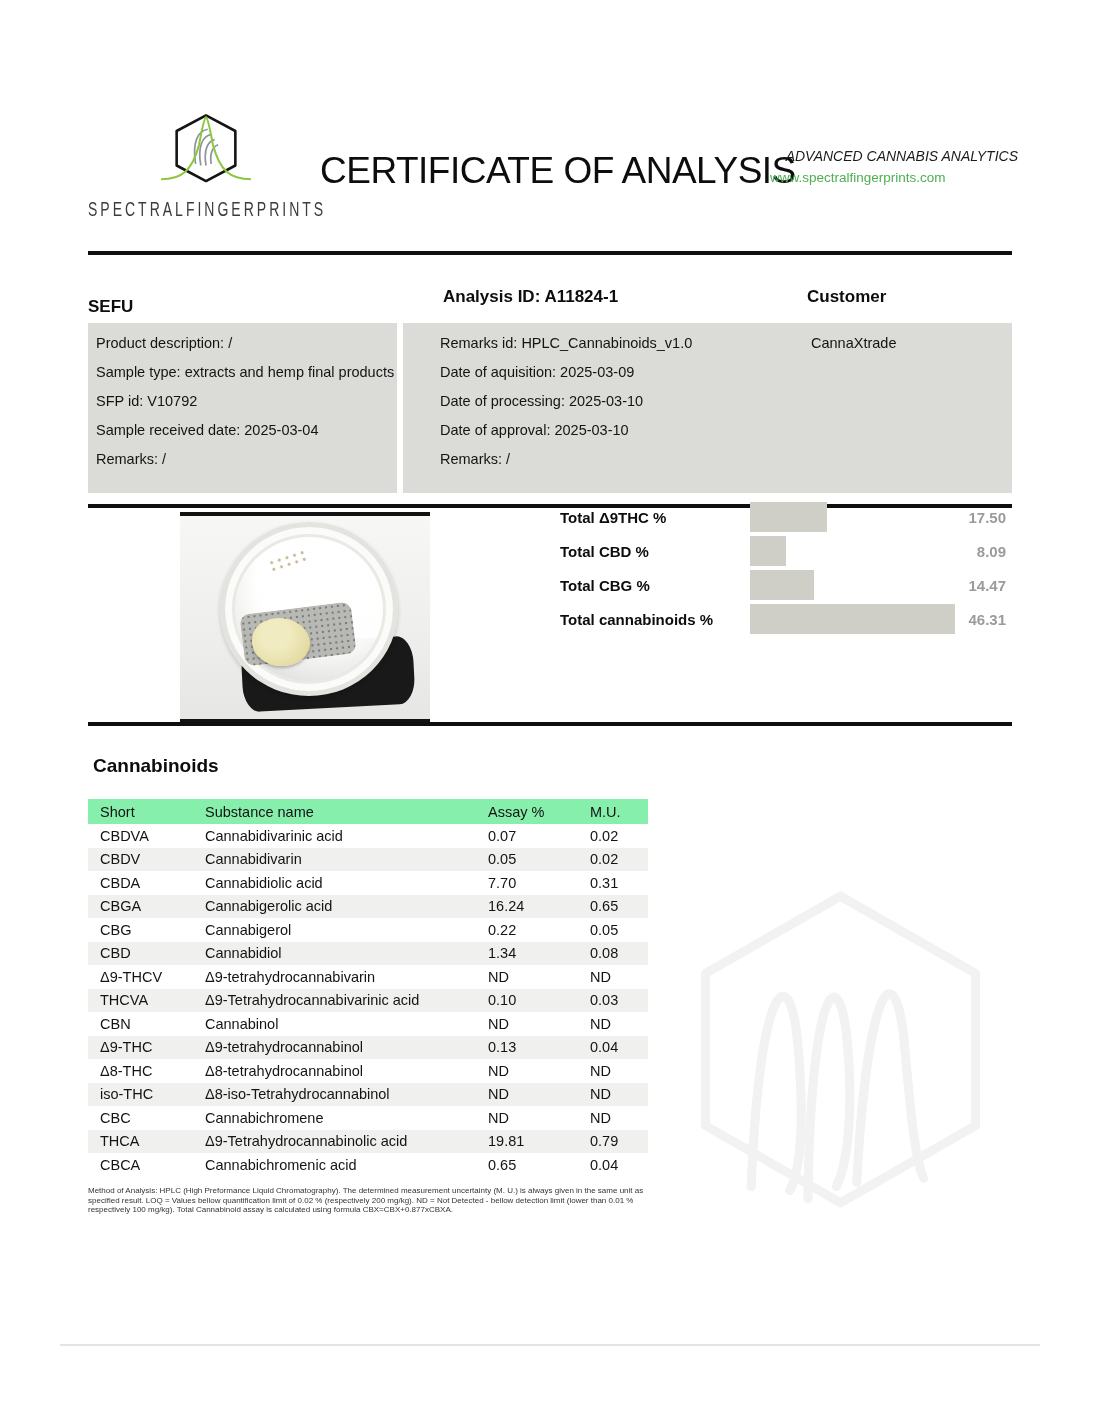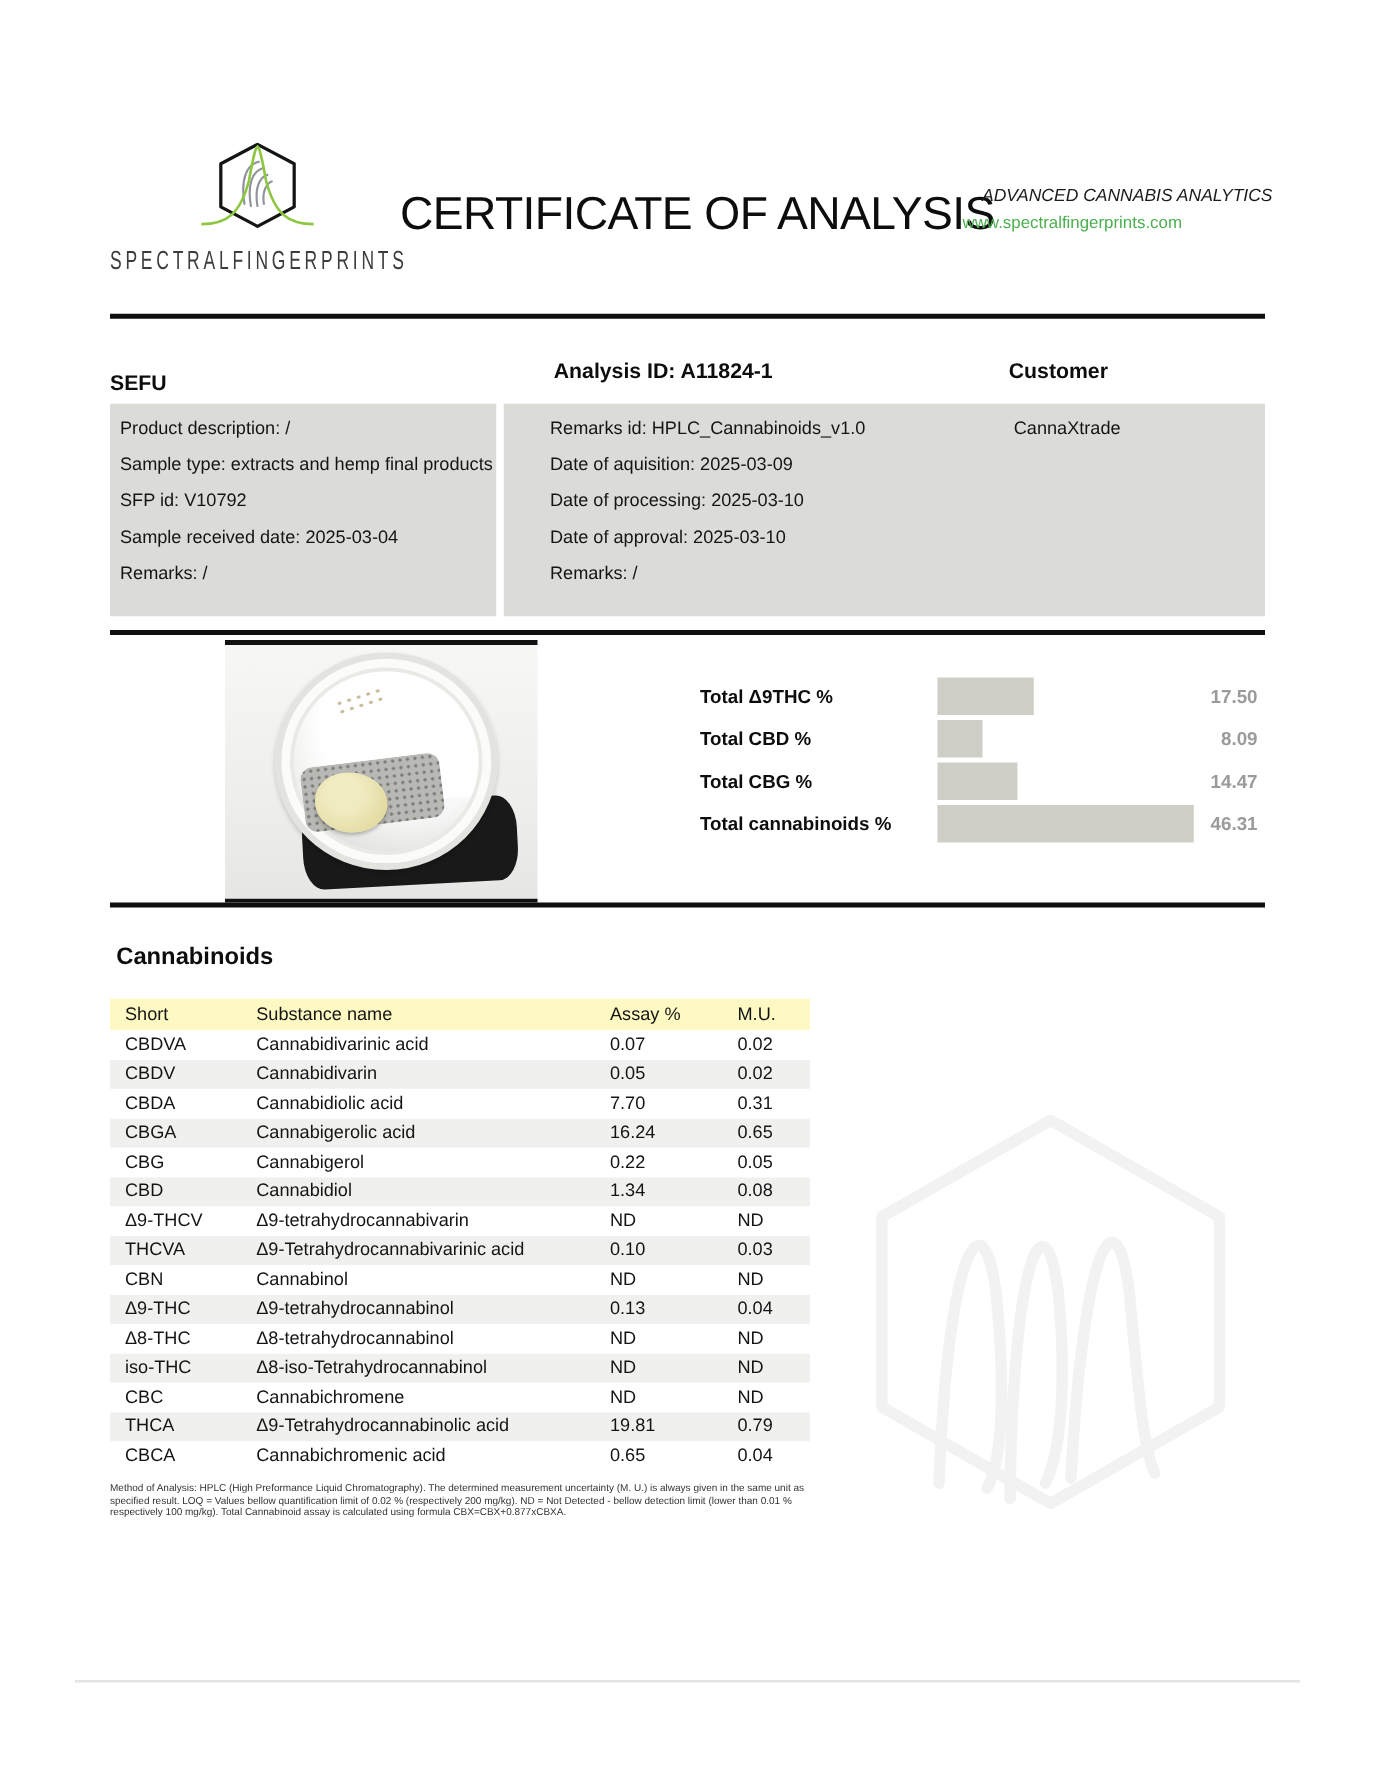--- a/index.html
+++ b/index.html
@@ -45,21 +45,21 @@
   .sum-row{display:flex;align-items:center;height:34px;}
   .sum-label{width:190px;font-size:15px;font-weight:bold;color:#0d0d0d;white-space:nowrap;}
   .sum-bar-area{width:205px;height:30px;position:relative;}
   .sum-bar{height:30px;background:#cfcfc7;}
   .sum-value{flex:1;text-align:right;font-size:15px;font-weight:bold;color:#9b9b9b;padding-right:4px;}
 
   
   .cann-title{font-size:19px;font-weight:bold;color:#0d0d0d;}
   .tbl{width:560px;font-size:14.5px;color:#141414;}
   .t-row{display:flex;align-items:center;height:23.5px;}
-  .t-head{background:#fef9c3;height:25px;}
+  .t-head{background:#86efac;height:25px;}
   .t-alt{background:#f0f0ee;}
   .c1{width:117px;padding-left:12px;box-sizing:border-box;}
   .c2{width:283px;}
   .c3{width:102px;}
   .c4{width:58px;}
 
   .footnote{font-size:8px;line-height:9.5px;color:#333;width:572px;}
 
   .footer-line{height:2px;background:#e4e4e4;}
 </style>
@@ -111,21 +111,21 @@
   <div class="abs hr-thick" style="left:88px;top:504px;width:924px;"></div>
 
   <div class="abs photo" style="left:180px;top:512px;width:250px;height:203px;">
     <div class="jar-base"></div>
     <div class="glass"></div>
     <div class="crumbs"></div>
     <div class="foil"></div>
     <div class="chunk"></div>
   </div>
 
-  <div class="abs" style="left:560px;top:540px;width:450px;">
+  <div class="abs" style="left:560px;top:500px;width:450px;">
       <div class="sum-row">
         <div class="sum-label">Total Δ9THC %</div>
         <div class="sum-bar-area">
           <div class="sum-bar" style="width: 77px; background: rgb(207, 207, 199);"></div>
         </div>
         <div class="sum-value">17.50</div>
       </div>
       <div class="sum-row">
         <div class="sum-label">Total CBD %</div>
         <div class="sum-bar-area">

